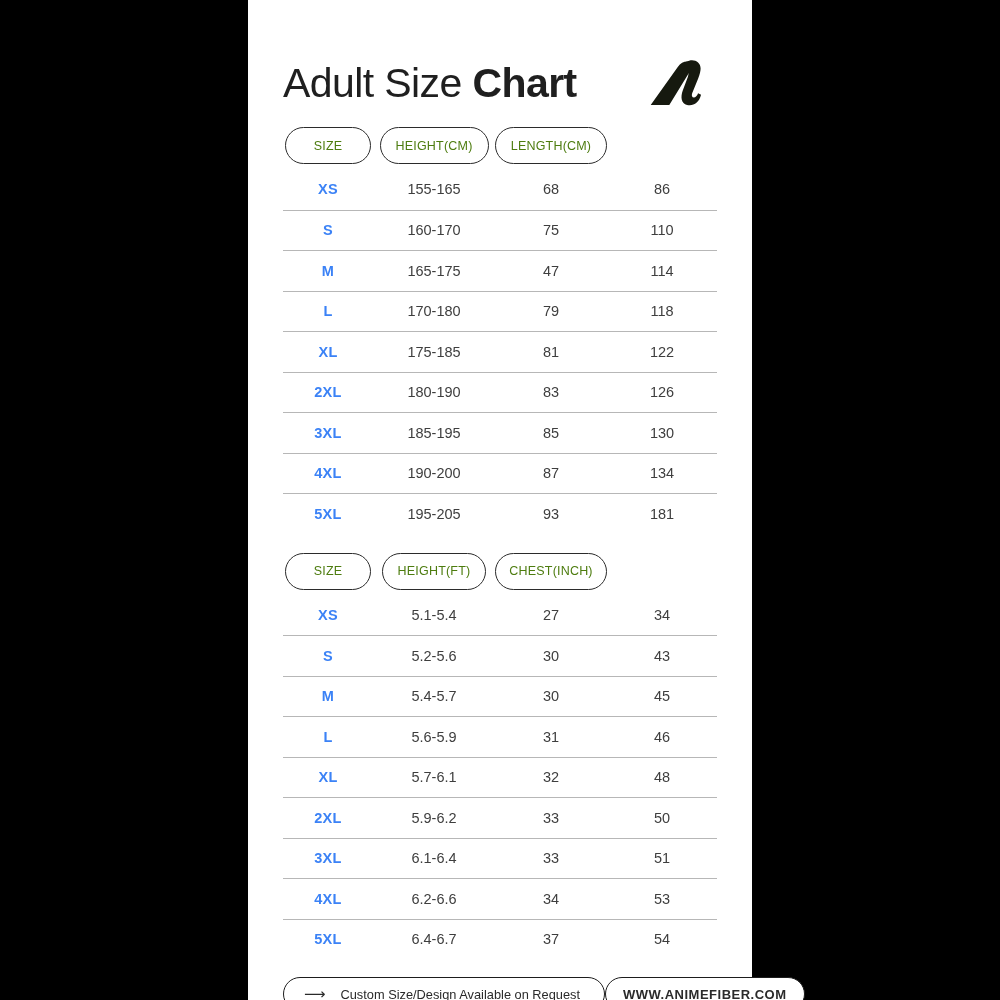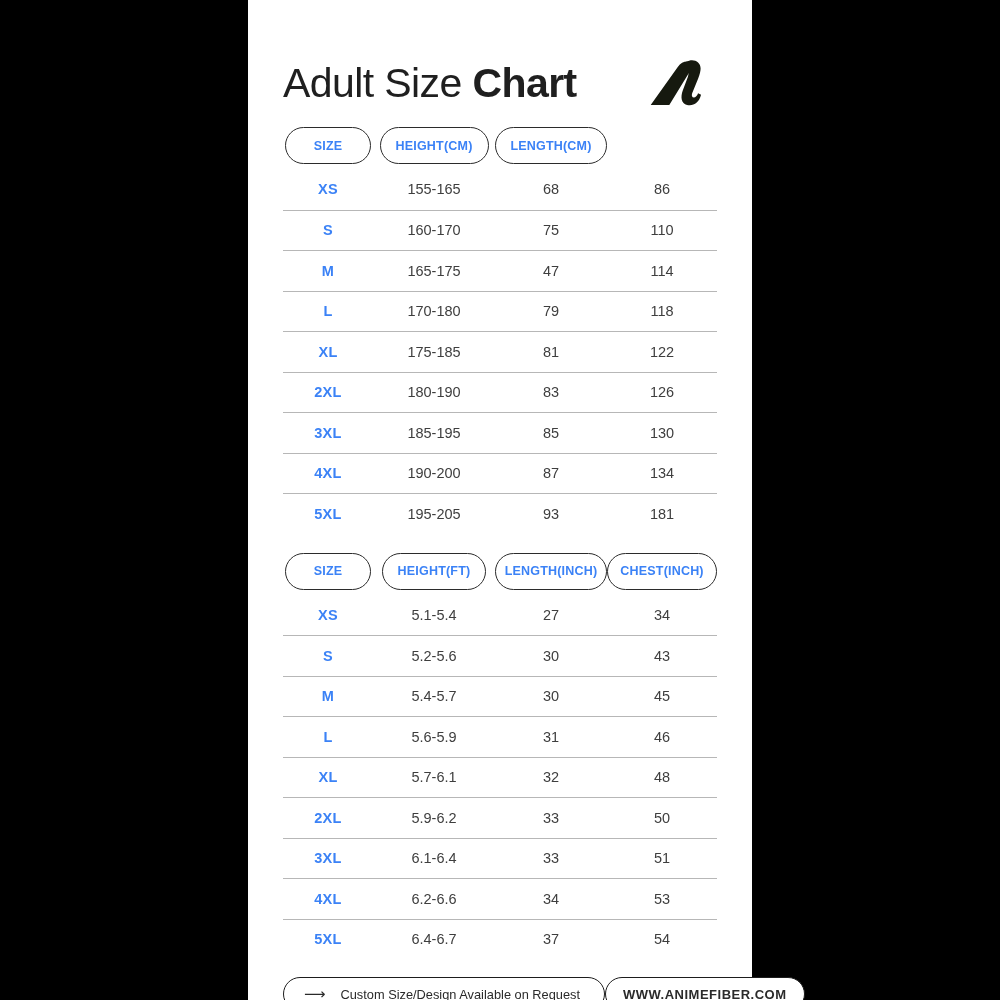--- a/index.html
+++ b/index.html
@@ -19,21 +19,21 @@
   .logo svg { width:100%; height:100%; }
 
   
   .grid4 { display:grid; grid-template-columns:90px 122px 112px 110px; }
   .pill-row { height:37px; margin-bottom:5px; }
   .pill-cell { display:flex; justify-content:center; align-items:center; }
   .pill {
     display:inline-flex; align-items:center; justify-content:center;
     height:37px; min-width:86px; padding:0 15px;
     border:1.6px solid #2b2b2b; border-radius:19px;
-    font-size:12.5px; font-weight:700; color:#3b82f6; letter-spacing:0.2px;
+    font-size:12.5px; font-weight:400; color:#4d7c0f; letter-spacing:0.2px;
     background:#fff; white-space:nowrap;
   }
   .trow { height:40.5px; align-items:center; }
   .trow + .trow { border-top:1px solid #b7b7b7; }
   .cell { text-align:center; font-size:14.5px; color:#3e3e3e; }
   .size-cell { font-weight:700; color:#3b82f6; letter-spacing:0.3px; }
   .table2 { margin-top:19px; }
 
   
   .footer-row { display:flex; justify-content:space-between; align-items:center; margin-top:18px; }
@@ -137,23 +137,20 @@
 
       <section class="table2">
         <div class="grid4 pill-row">
             <div class="pill-cell">
               <div class="pill">SIZE</div>
             </div>
             <div class="pill-cell">
               <div class="pill">HEIGHT(FT)</div>
             </div>
             <div class="pill-cell">
-              <div class="pill">LENGTH(INCH)</div>
-            </div>
-            <div class="pill-cell">
               <div class="pill">CHEST(INCH)</div>
             </div>
           </div>
         <div>
             <div class="grid4 trow">
               <div class="cell size-cell">XS</div>
               <div class="cell">5.1-5.4</div>
               <div class="cell">27</div>
               <div class="cell">34</div>
             </div>

